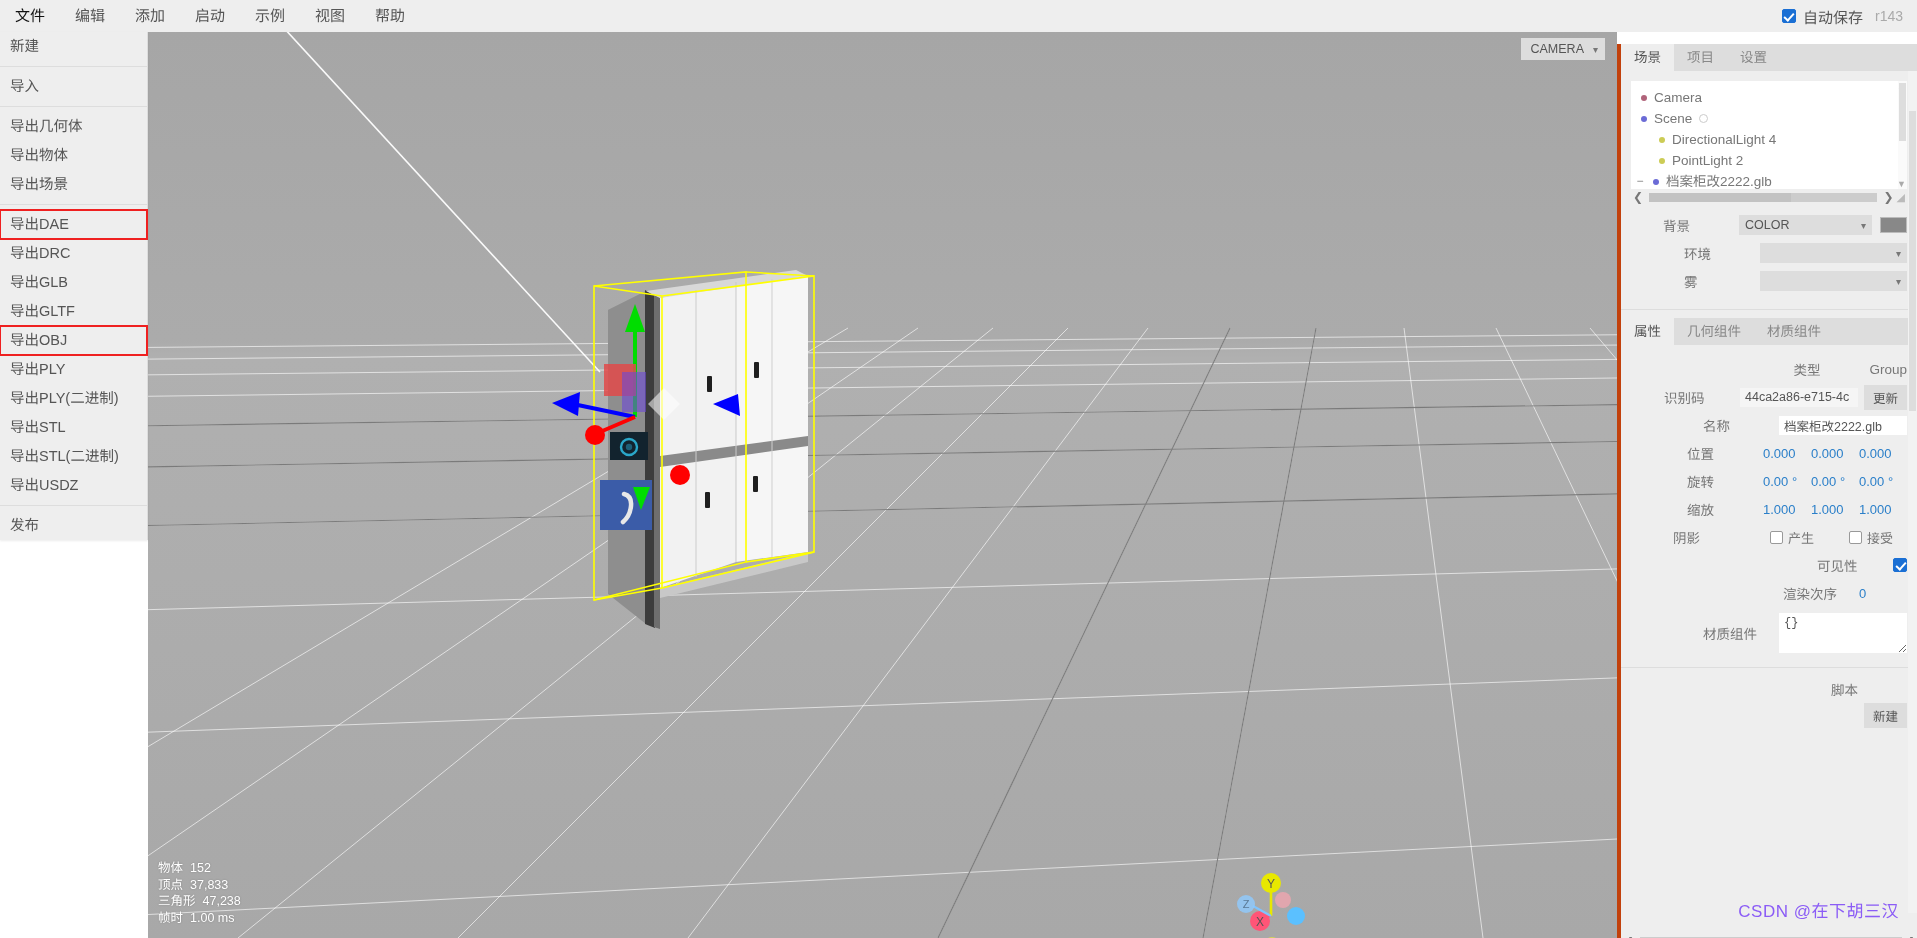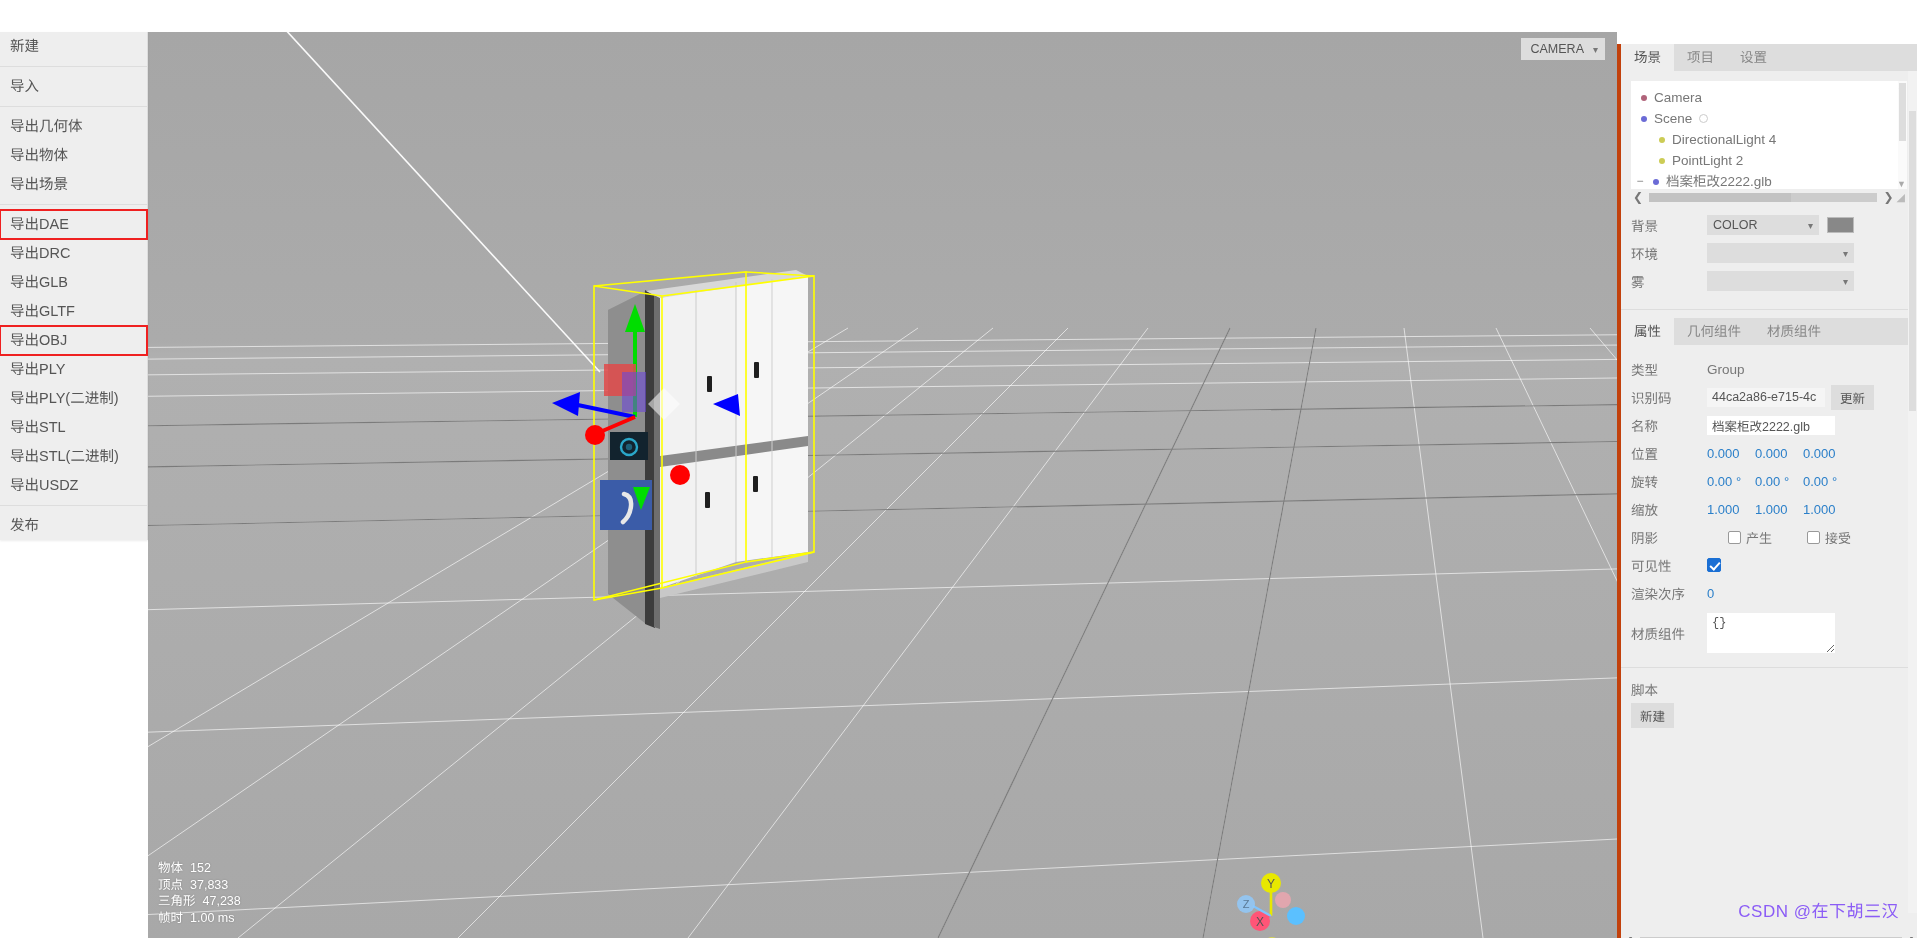--- a/index.html
+++ b/index.html
@@ -128,21 +128,21 @@
   .hscroll {
     height: 16px; display: flex; align-items: center;
     padding: 0 2px; color: #777; font-size: 12px; background: #eee;
   }
   .hscroll .track { flex: 1; height: 9px; background: #ccc; margin: 0 6px; }
   .hscroll .track .th { width: 62%; height: 9px; background: #c2c2c2; }
   .resize-grip { font-size: 11px; color: #bbb; margin-left: 3px; }
 
   .row {
     display: flex; align-items: center; min-height: 28px;
-    padding: 0 10px; font-size: 13.5px;
+    padding: 0 10px; font-size: 13.5px; justify-content: flex-end;
   }
   .row > .lbl {
     width: 76px; flex: none; color: #777; font-size: 13.5px;
   }
   select.ui, .fake-select {
     background: #ddd; border: none; height: 20px; color: #555;
     font-size: 12.5px; padding: 0 6px; font-family: inherit;
     appearance: none; -webkit-appearance: none; cursor: pointer;
     display: flex; align-items: center; justify-content: space-between;
   }
@@ -190,20 +190,35 @@
     background: #eee; display: flex; align-items: center;
     padding: 0 3px; color: #777; font-size: 12px;
   }
   #sidebar-bottom-scroll .track { flex: 1; height: 10px; background: #ccc; margin: 0 6px; }
 </style>
 </head>
 <body>
 
 <div id="app">
 
+  <div id="menubar">
+    <div class="menu-title active">文件</div>
+    <div class="menu-title">编辑</div>
+    <div class="menu-title">添加</div>
+    <div class="menu-title">启动</div>
+    <div class="menu-title">示例</div>
+    <div class="menu-title">视图</div>
+    <div class="menu-title">帮助</div>
+
+    <div id="menubar-right">
+      <span class="cb"></span>
+      <span id="autosave-label">自动保存</span>
+      <span id="version">r143</span>
+    </div>
+  </div>
 
   <div id="file-dropdown">
     <div class="mi">新建</div>
     <div class="mi-sep"></div>
     <div class="mi">导入</div>
     <div class="mi-sep"></div>
     <div class="mi">导出几何体</div>
     <div class="mi">导出物体</div>
     <div class="mi">导出场景</div>
     <div class="mi-sep"></div>
@@ -410,21 +425,21 @@
         <div class="track">
             <div class="th"></div>
           </div>
         <span>❯</span>
         <span class="resize-grip">◢</span>
       </div>
     </div>
 
     <div class="row" style="margin-top:6px">
       <span class="lbl">背景</span>
-      <div class="fake-select" style="width:112px">
+      <div class="fake-select" style="width:133px">
         <span>COLOR</span>
         <span class="caret">▾</span>
       </div>
       <div class="sw"></div>
     </div>
 
     <div class="row">
       <span class="lbl">环境</span>
       <div class="fake-select" style="width:147px">
         <span></span>

